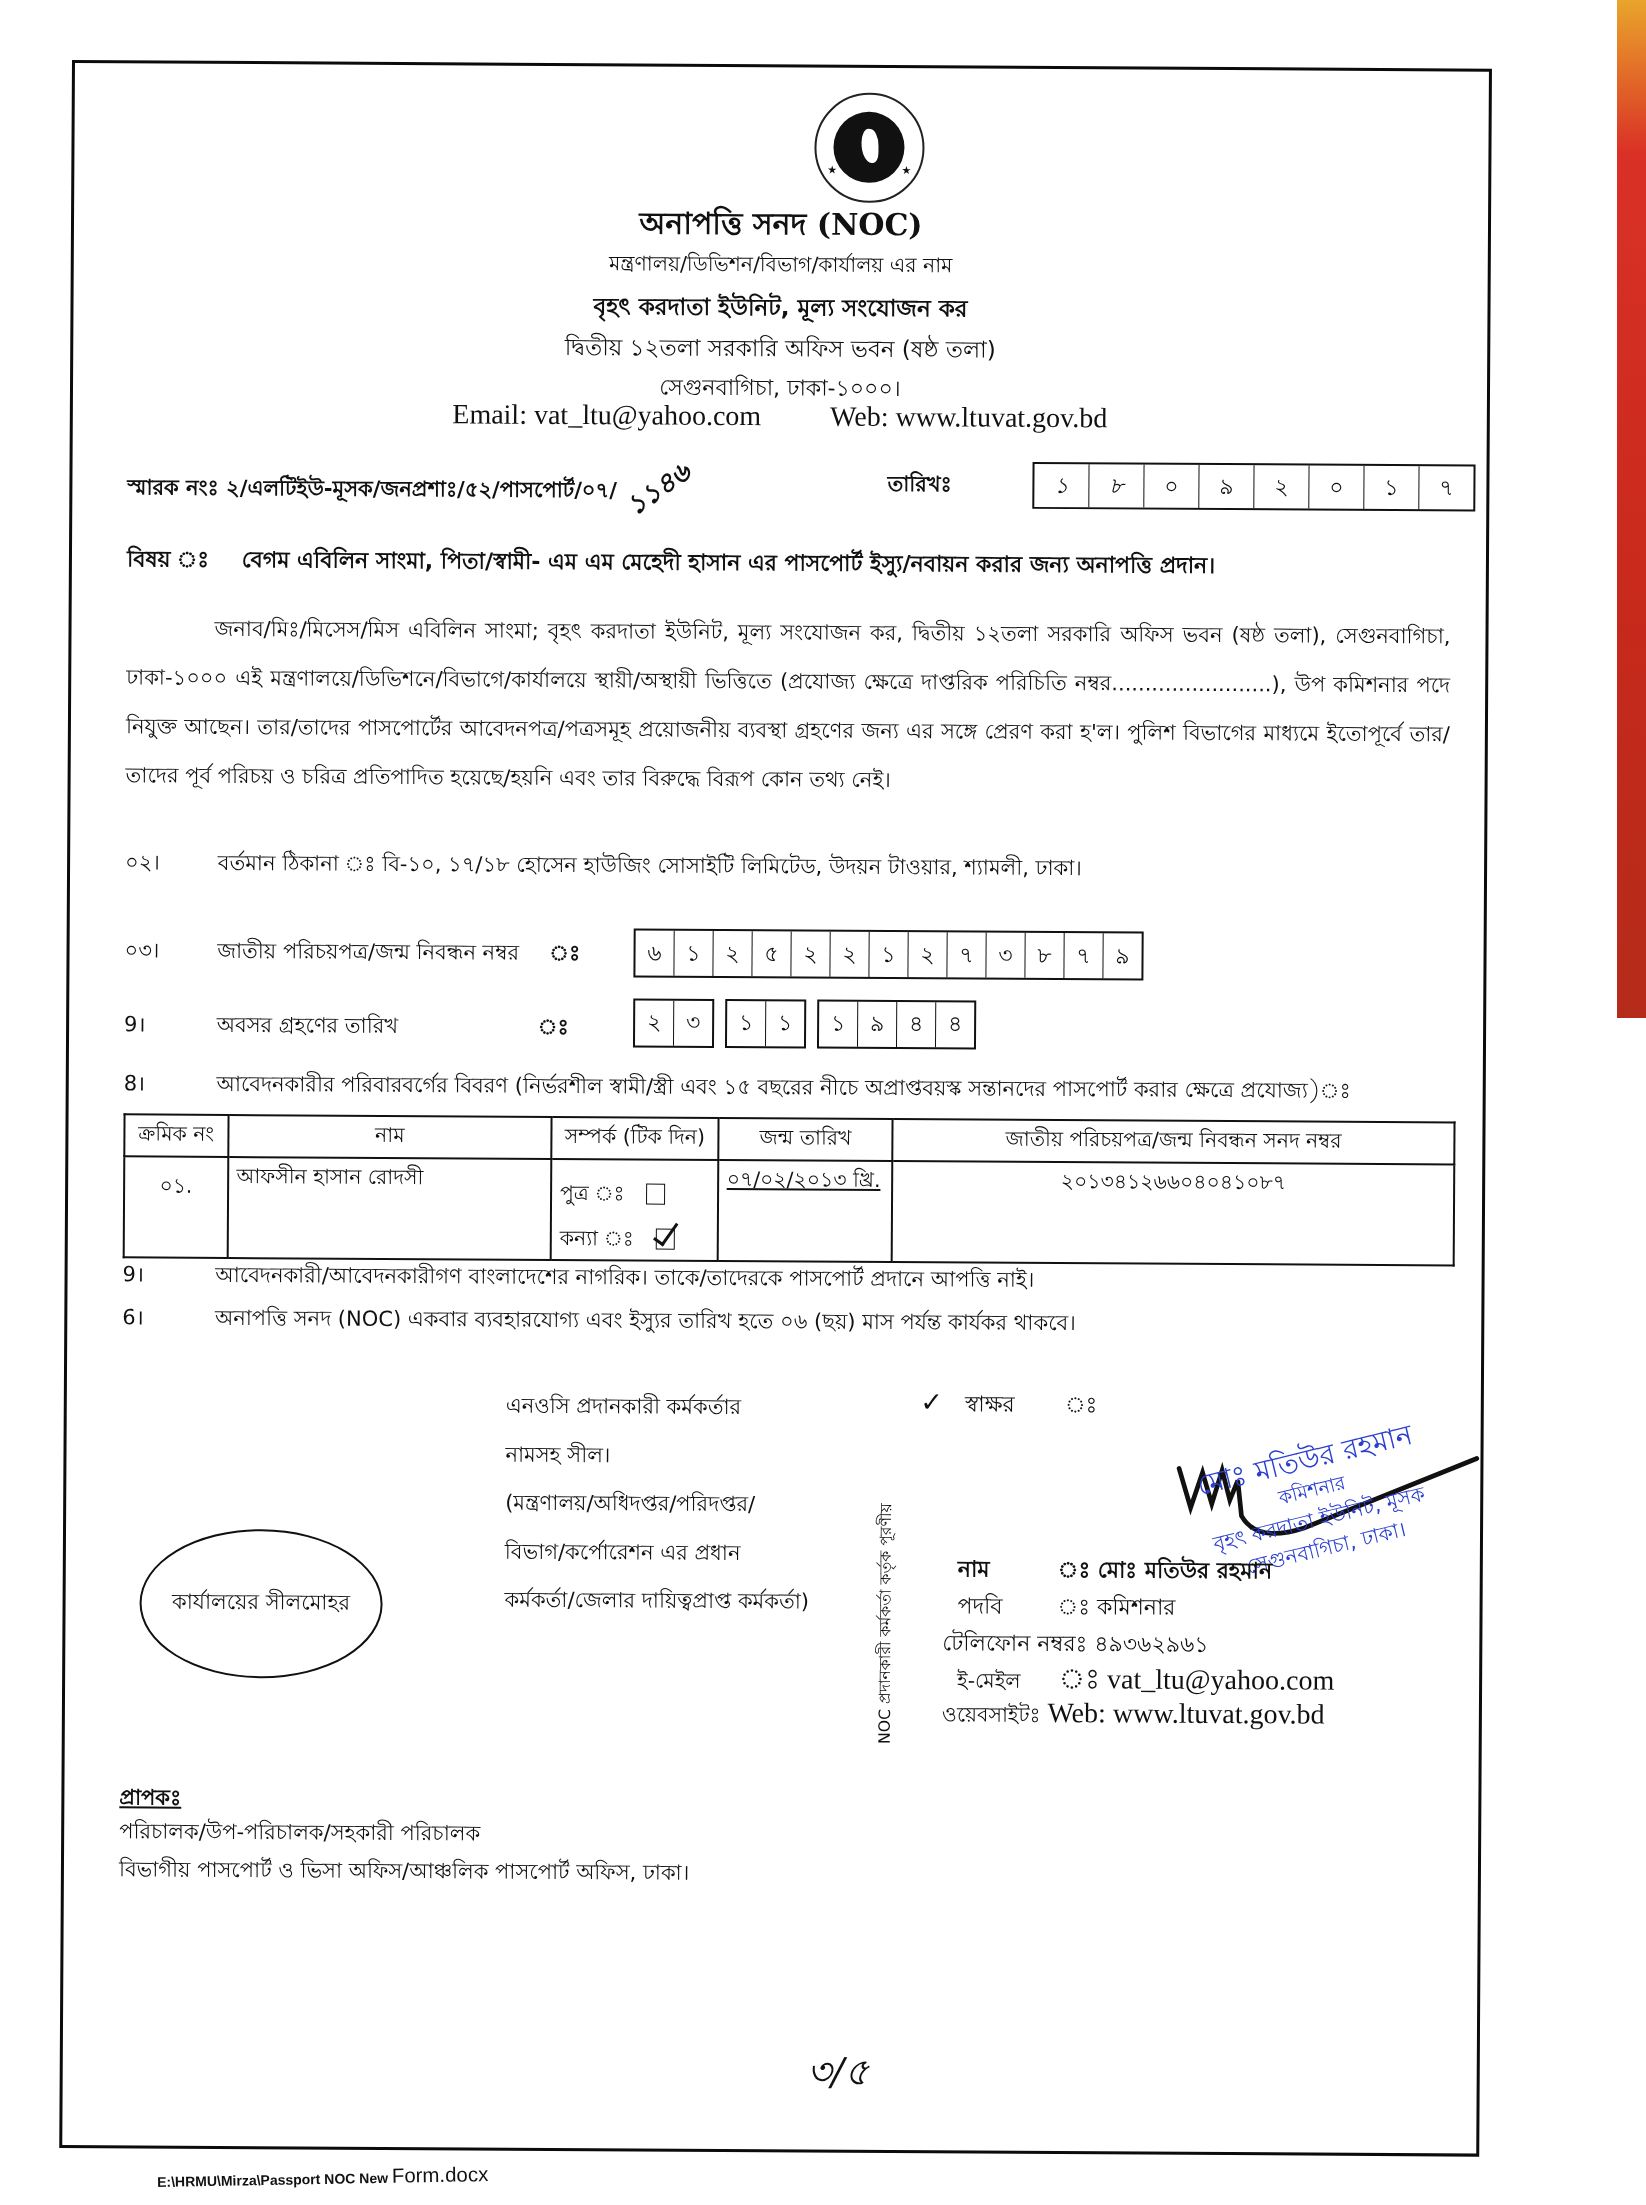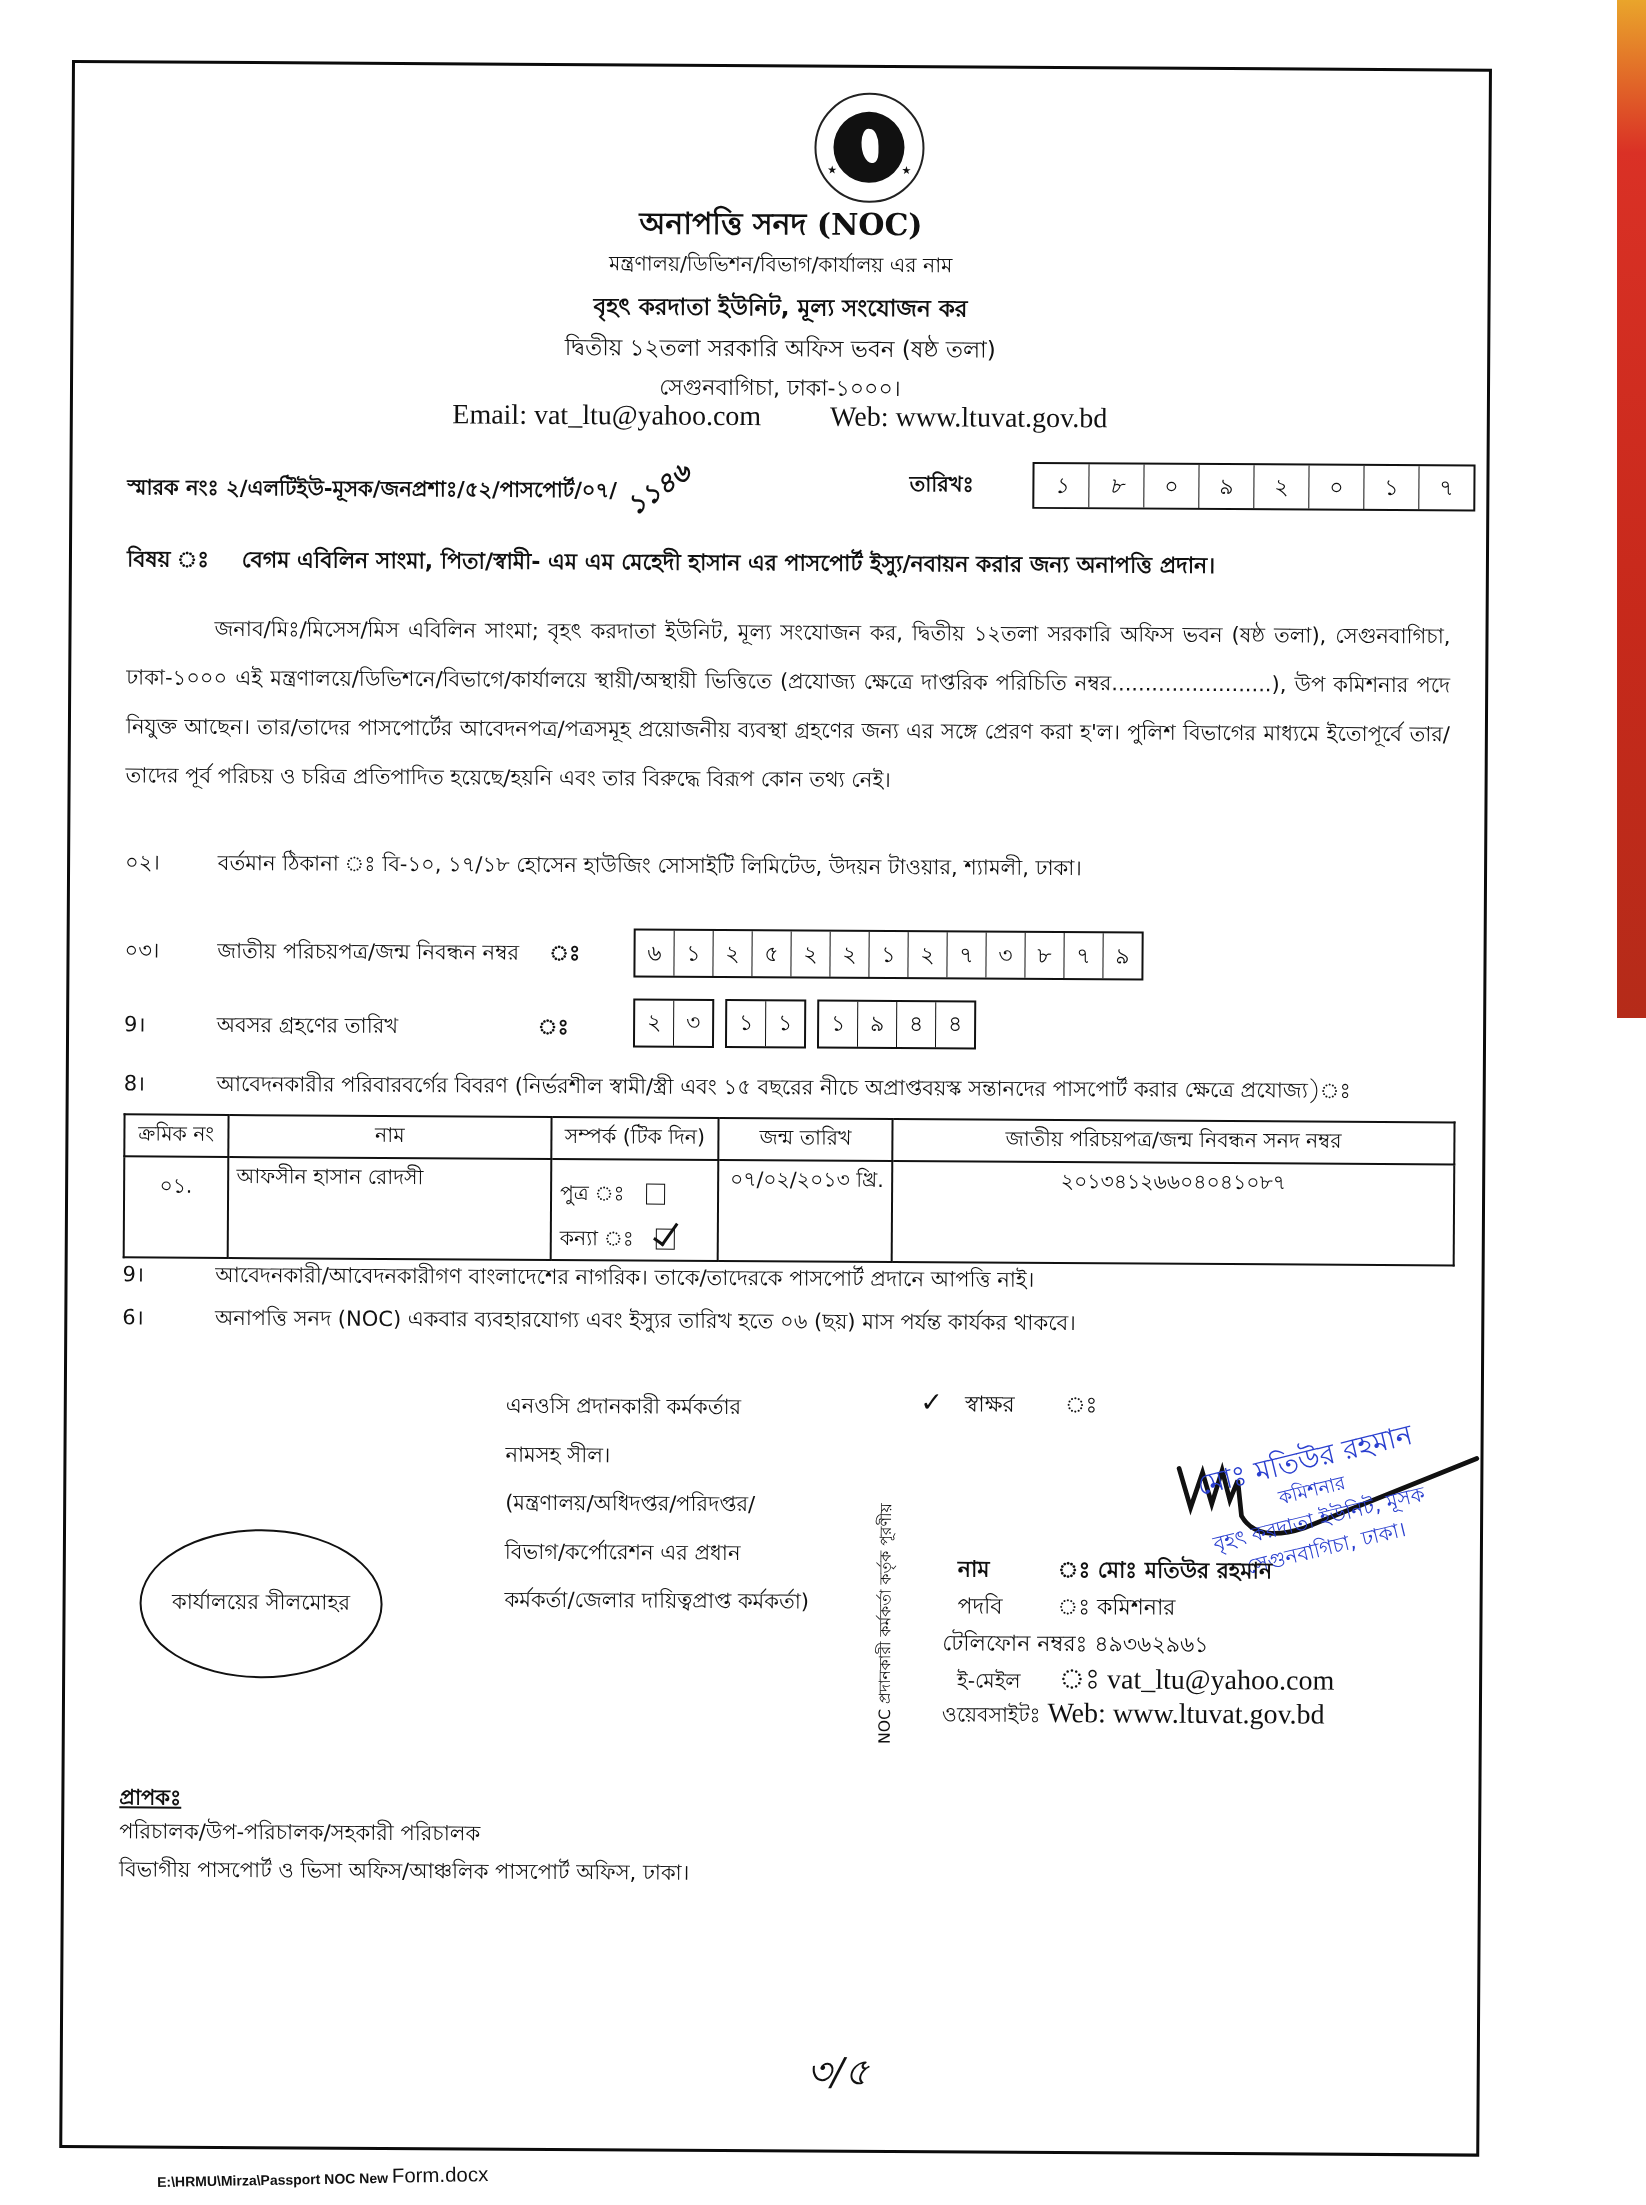--- a/index.html
+++ b/index.html
@@ -33,21 +33,21 @@
 
   .title { top:133px; font-size:30px; font-weight:bold; font-family:"DejaVu Serif", serif; }
   .hdr1 { top:182px; font-size:20.4px; }
   .hdr2 { top:222px; font-size:23px; font-weight:bold; }
   .hdr3 { top:263px; font-size:23px; }
   .hdr4 { top:303px; font-size:22px; }
   .contact-line { top:333px; font-size:28px; font-family:"Liberation Serif", serif; }
   .contact-line span { margin:0 31px; }
 
   .memo { left:55px; top:401px; font-size:21px; font-weight:bold; white-space:nowrap; }
-  .memo-date-label { left:837px; top:400px; font-size:21px; font-weight:bold; }
+  .memo-date-label { left:815px; top:400px; font-size:21px; font-weight:bold; }
   .digit-row { display:flex; border:2.4px solid #111; box-sizing:border-box; }
   .digit-row .cell { border-right:1.6px solid #111; text-align:center; font-size:22px; }
   .digit-row .cell:last-child { border-right:none; }
   .memo-date { left:960px; top:393px; height:47px; }
   .memo-date .cell { width:54px; line-height:44px; }
   .handwrite { font-family:"DejaVu Serif", serif; font-style:italic; }
 
   .subject { left:55px; top:478px; font-size:22px; font-weight:bold; white-space:nowrap; }
   .subject .lbl { margin-right:25px; }
 
@@ -241,21 +241,21 @@
         <td>
           <div class="chk-line">
             <span>পুত্র ঃ</span>
             <span class="chkbox"></span>
           </div>
           <div class="chk-line">
             <span>কন্যা ঃ</span>
             <span class="chkbox checked"></span>
           </div>
         </td>
-        <td style="text-align:right;">০৭/০২/২০১৩ খ্রি.</td>
+        <td style="text-align:left;text-decoration:underline;">০৭/০২/২০১৩ খ্রি.</td>
         <td style="text-align:center;">২০১৩৪১২৬৬০৪০৪১০৮৭</td>
       </tr>
     </tbody>
   </table>
 
   <div class="abs item item6">
     <span class="num">9।</span>
     <span>আবেদনকারী/আবেদনকারীগণ বাংলাদেশের নাগরিক। তাকে/তাদেরকে পাসপোর্ট প্রদানে আপত্তি নাই।</span>
   </div>
   <div class="abs item item7">

